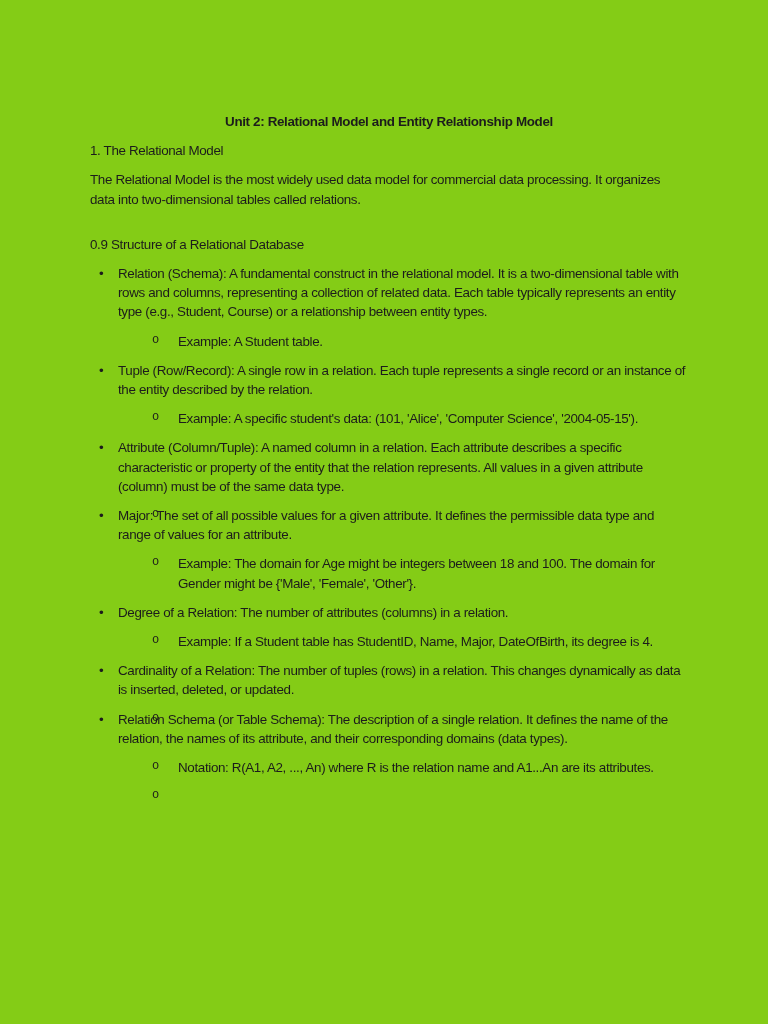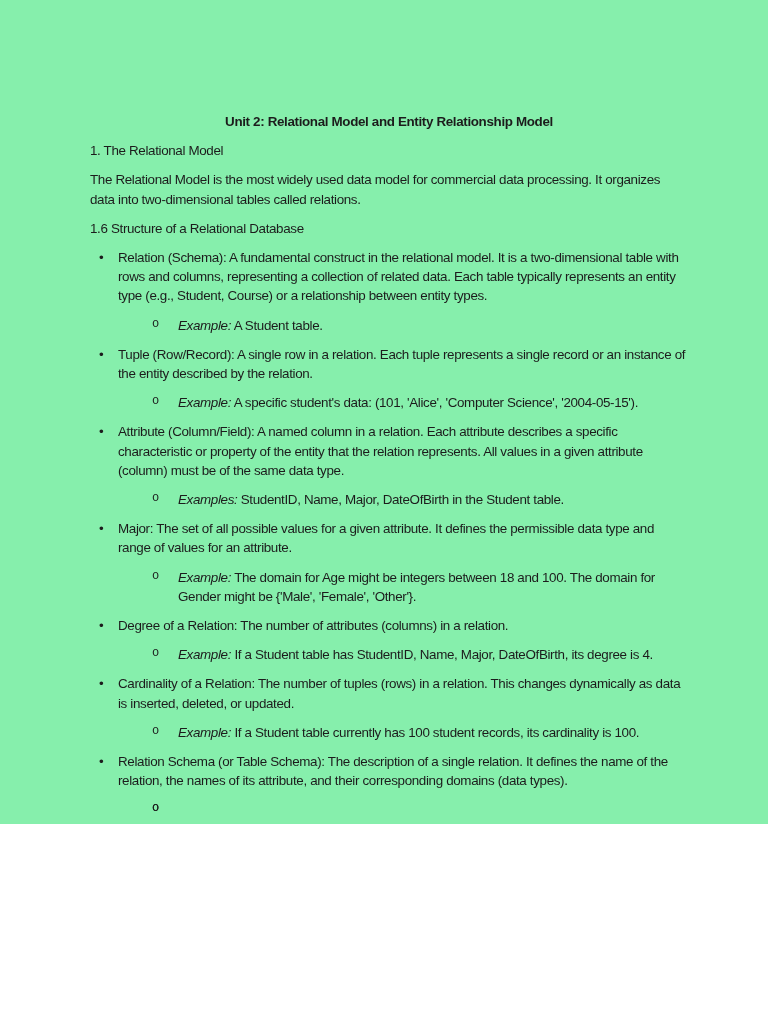--- a/index.html
+++ b/index.html
@@ -5,95 +5,94 @@
   html, body { margin: 0; padding: 0; }
   body {
     width: 768px;
     height: 1024px;
     background: #ffffff;
     overflow: hidden;
   }
   .page {
     box-sizing: border-box;
     width: 768px;
-    height: 824px;
-    background: #86efac;
+    height: 1024px;
+    background: #84cc16;
     padding: 112px 80px 40px 90px;
     font-family: "Liberation Sans", sans-serif;
     font-size: 13.4px;
     line-height: 19.2px;
     letter-spacing: -0.35px;
     color: #1c1c1c;
     text-align: left;
   }
   .title {
     font-weight: bold;
     text-align: center;
     margin-bottom: 10px;
   }
   .heading {
     font-weight: bold;
     margin-bottom: 10px;
   }
   .para {
-    margin-bottom: 10px;
+    margin-bottom: 26px;
   }
   .li {
     position: relative;
     margin-bottom: 10px;
   }
   .l1 { padding-left: 28px; }
   .l1 > .marker {
     position: absolute;
     left: 9px;
     top: 0;
   }
   .l2 { padding-left: 88px; }
   .l2 > .marker {
     position: absolute;
     left: 62px;
     top: -1px;
     font-family: "Liberation Mono", monospace;
     font-size: 12px;
   }
   .b { font-weight: normal; }
-  .i { font-style: italic; }
+  .i { }
 </style>
 </head>
 <body>
 
 <div class="page">
   <div class="title">Unit 2: Relational Model and Entity Relationship Model</div>
   <div id="doc-content">
       <div class="heading"><span class="b">1. The Relational Model</span></div>
       <div class="para"><span>The Relational Model is the most widely used data model for commercial data processing. It organizes data into two-dimensional tables called </span><span class="b">relations</span><span>.</span></div>
-      <div class="heading"><span class="b">1.6 Structure of a Relational Database</span></div>
+      <div class="heading"><span class="b">0.9 Structure of a Relational Database</span></div>
       <div class="li l1">
         <span class="marker">•</span>
         <div><span class="b">Relation (Schema):</span><span> A fundamental construct in the relational model. It is a two-dimensional table with rows and columns, representing a collection of related data. Each table typically represents an entity type (e.g., Student, Course) or a relationship between entity types.</span></div>
       </div>
       <div class="li l2">
         <span class="marker">o</span>
         <div><span class="i">Example:</span><span> A Student table.</span></div>
       </div>
       <div class="li l1">
         <span class="marker">•</span>
         <div><span class="b">Tuple (Row/Record):</span><span> A single row in a relation. Each tuple represents a single record or an instance of the entity described by the relation.</span></div>
       </div>
       <div class="li l2">
         <span class="marker">o</span>
         <div><span class="i">Example:</span><span> A specific student's data: (101, 'Alice', 'Computer Science', '2004-05-15').</span></div>
       </div>
       <div class="li l1">
         <span class="marker">•</span>
-        <div><span class="b">Attribute (Column/Field):</span><span> A named column in a relation. Each attribute describes a specific characteristic or property of the entity that the relation represents. All values in a given attribute (column) must be of the same data type.</span></div>
+        <div><span class="b">Attribute (Column/Tuple):</span><span> A named column in a relation. Each attribute describes a specific characteristic or property of the entity that the relation represents. All values in a given attribute (column) must be of the same data type.</span></div>
       </div>
       <div class="li l2">
         <span class="marker">o</span>
-        <div><span class="i">Examples:</span><span> StudentID, Name, Major, DateOfBirth in the Student table.</span></div>
       </div>
       <div class="li l1">
         <span class="marker">•</span>
         <div><span class="b">Major:</span><span> The set of all possible values for a given attribute. It defines the permissible data type and range of values for an attribute.</span></div>
       </div>
       <div class="li l2">
         <span class="marker">o</span>
         <div><span class="i">Example:</span><span> The domain for Age might be integers between 18 and 100. The domain for Gender might be {'Male', 'Female', 'Other'}.</span></div>
       </div>
       <div class="li l1">
@@ -103,26 +102,26 @@
       <div class="li l2">
         <span class="marker">o</span>
         <div><span class="i">Example:</span><span> If a Student table has StudentID, Name, Major, DateOfBirth, its degree is 4.</span></div>
       </div>
       <div class="li l1">
         <span class="marker">•</span>
         <div><span class="b">Cardinality of a Relation:</span><span> The number of tuples (rows) in a relation. This changes dynamically as data is inserted, deleted, or updated.</span></div>
       </div>
       <div class="li l2">
         <span class="marker">o</span>
-        <div><span class="i">Example:</span><span> If a Student table currently has 100 student records, its cardinality is 100.</span></div>
       </div>
       <div class="li l1">
         <span class="marker">•</span>
         <div><span class="b">Relation Schema (or Table Schema):</span><span> The description of a single relation. It defines the name of the relation, the names of its attribute, and their corresponding domains (data types).</span></div>
       </div>
       <div class="li l2">
         <span class="marker">o</span>
+        <div><span class="i">Notation:</span><span> R(A1, A2, ..., An) where R is the relation name and A1...An are its attributes.</span></div>
       </div>
       <div class="li l2">
         <span class="marker">o</span>
       </div>
     </div>
 </div>
 
 </body></html>

